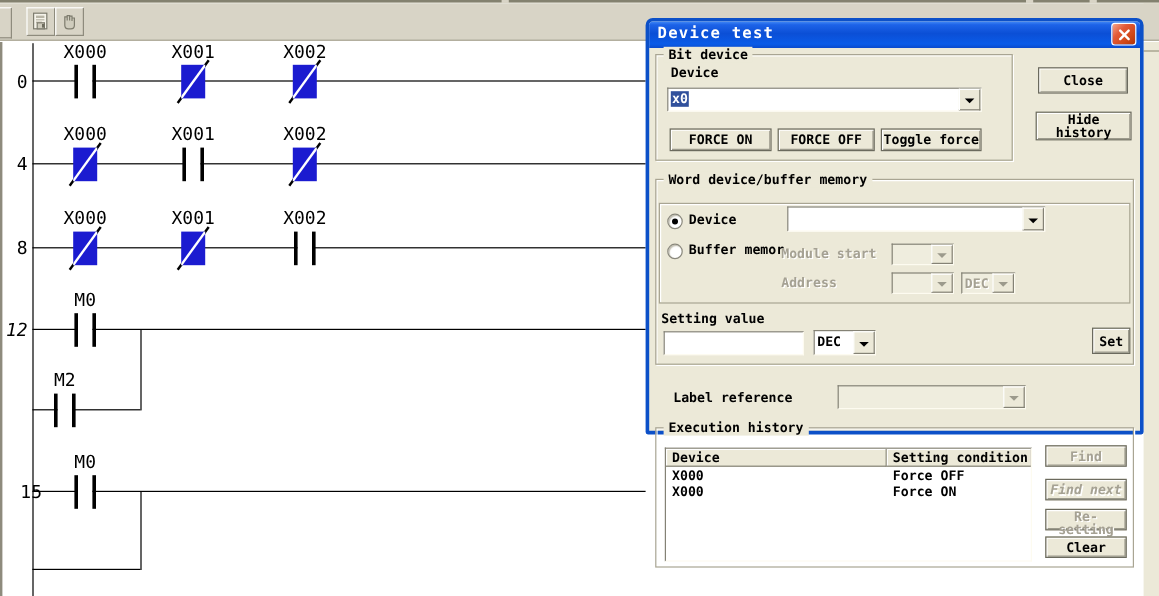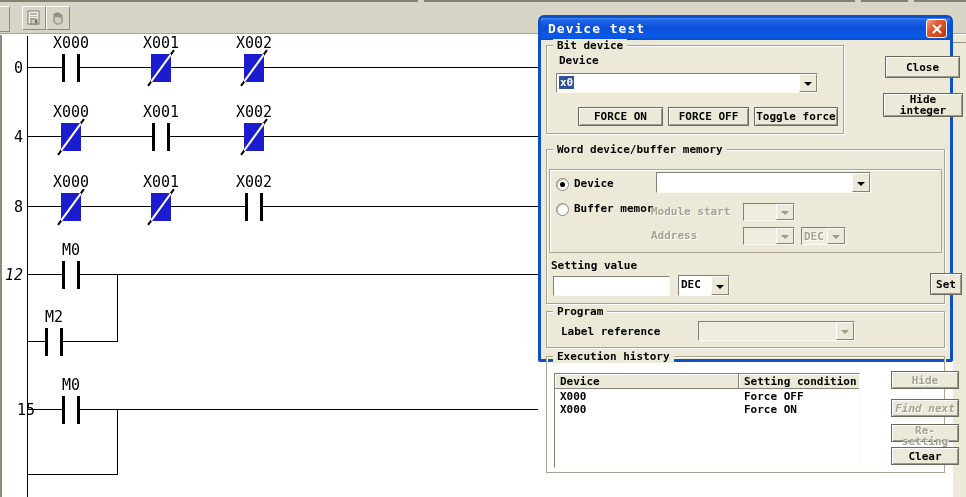--- a/index.html
+++ b/index.html
@@ -41,21 +41,21 @@
   #xbtn i{position:absolute;left:4px;top:8px;width:12px;height:2px;background:#fff;border-radius:1px;}
   #xbtn i.a{transform:rotate(45deg);} #xbtn i.b{transform:rotate(-45deg);}
   #dlgc{position:relative;width:409px;height:439px;font-size:11px;font-weight:bold;color:#000;}
   .groupbox{position:absolute;border:1px solid #A9A593;box-shadow:inset 1px 1px 0 #fff,1px 1px 0 #fff;}
   .grouplabel{position:absolute;top:-7px;left:6px;background:#ECE9D8;padding:0 4px;white-space:nowrap;}
   .lbl{position:absolute;white-space:nowrap;}
   .dis{color:#A5A193;text-shadow:1px 1px 0 #fff;}
   .btn{position:absolute;background:#ECE9D8;border:1px solid #6B6A5E;
        box-shadow:inset 1px 1px 0 #FFF,inset -1px -1px 0 #9C9A8C;
        font-family:"DejaVu Sans Mono",monospace;font-weight:bold;font-size:11px;color:#000;
-       text-align:center;padding:0;line-height:1;margin-left:20px;}
+       text-align:center;padding:0;line-height:1;}
   .btn.disabled{color:#A5A193;text-shadow:1px 1px 0 #fff;}
   .combo{position:absolute;background:#fff;border:1px solid;border-color:#848275 #FDFBF0 #FDFBF0 #848275;
          box-sizing:border-box;}
   .combo .val{position:absolute;left:2px;top:2px;font-size:11px;font-weight:bold;white-space:nowrap;}
   .combo .sel{background:#30509C;color:#fff;padding:0 1px;}
   .arrowbtn{position:absolute;right:0px;top:0px;bottom:0px;width:16px;background:#ECE9D8;
             border:1px solid;border-color:#FFF #848275 #848275 #FFF;}
   .tri{position:absolute;left:4px;top:45%;width:0;height:0;border-left:4px solid transparent;
        border-right:4px solid transparent;border-top:4px solid #000;}
   .combo.discombo{background:#EFEDDE;}
@@ -219,21 +219,21 @@
       <span class="val"><span class="sel">x0</span></span>
       <span class="arrowbtn">
           <span class="tri"></span>
         </span>
     </div>
     <button class="btn" style="left:17px;top:67px;width:85px;height:19px">FORCE ON</button>
     <button class="btn" style="left:107px;top:67px;width:81px;height:19px">FORCE OFF</button>
     <button class="btn" style="left:193px;top:67px;width:84px;height:19px">Toggle force</button>
 
     <button class="btn" style="left:324px;top:16px;width:75px;height:22px">Close</button>
-    <button class="btn" style="left:322px;top:53px;width:80px;height:24px">Hide integer</button>
+    <button class="btn" style="left:322px;top:53px;width:80px;height:24px">Hide history</button>
 
     <div class="groupbox" style="left:5px;top:109px;width:397px;height:153px">
       <span class="grouplabel">Word device/buffer memory</span>
     </div>
     <div class="groupbox" style="left:8px;top:129px;width:391px;height:82px;box-shadow:inset 1px 1px 0 #fff"></div>
     <span class="radio checked" style="left:15px;top:138px"></span>
     <span class="lbl" style="left:33px;top:137px">Device</span>
     <div class="combo" style="left:115px;top:132px;width:215px;height:21px">
       <span class="arrowbtn">
           <span class="tri"></span>
@@ -262,23 +262,20 @@
     <span class="lbl" style="left:10px;top:219px">Setting value</span>
     <div class="tinput" style="left:12px;top:236px;width:117px;height:20px"></div>
     <div class="combo" style="left:137px;top:235px;width:52px;height:21px">
       <span class="val">DEC</span>
       <span class="arrowbtn">
           <span class="tri"></span>
         </span>
     </div>
     <button class="btn" style="left:369px;top:233px;width:32px;height:22px">Set</button>
 
-    <div class="groupbox" style="left:5px;top:271px;width:397px;height:35px">
-      <span class="grouplabel">Program</span>
-    </div>
     <span class="lbl" style="left:20px;top:285px">Label reference</span>
     <div class="combo discombo" style="left:157px;top:281px;width:157px;height:20px">
       <span class="arrowbtn">
           <span class="tri"></span>
         </span>
     </div>
 
     <div class="groupbox" style="left:5px;top:316px;width:397px;height:115px">
       <span class="grouplabel">Execution history</span>
     </div>
@@ -288,19 +285,19 @@
         <div class="hrow" style="top: 16px;">
           <span style="left: 5px;">X000</span>
           <span style="left: 189px;">Force OFF</span>
         </div>
         <div class="hrow" style="top: 29px;">
           <span style="left: 5px;">X000</span>
           <span style="left: 189px;">Force ON</span>
         </div>
       </div>
     <div id="histbuttons">
-        <button class="btn disabled" style="left: 330px; top: 331px; width: 68px; height: 18px;">Hide</button>
+        <button class="btn disabled" style="left: 330px; top: 331px; width: 68px; height: 18px;">Find</button>
         <button class="btn disabled" style="left: 330px; top: 359px; width: 68px; height: 18px; font-style: italic;">Find next</button>
         <button class="btn disabled" style="left: 330px; top: 384px; width: 68px; height: 18px;">Re-setting</button>
         <button class="btn" style="left: 330px; top: 407px; width: 68px; height: 18px;">Clear</button>
       </div>
   </div>
 </div>
 
 </body></html>

